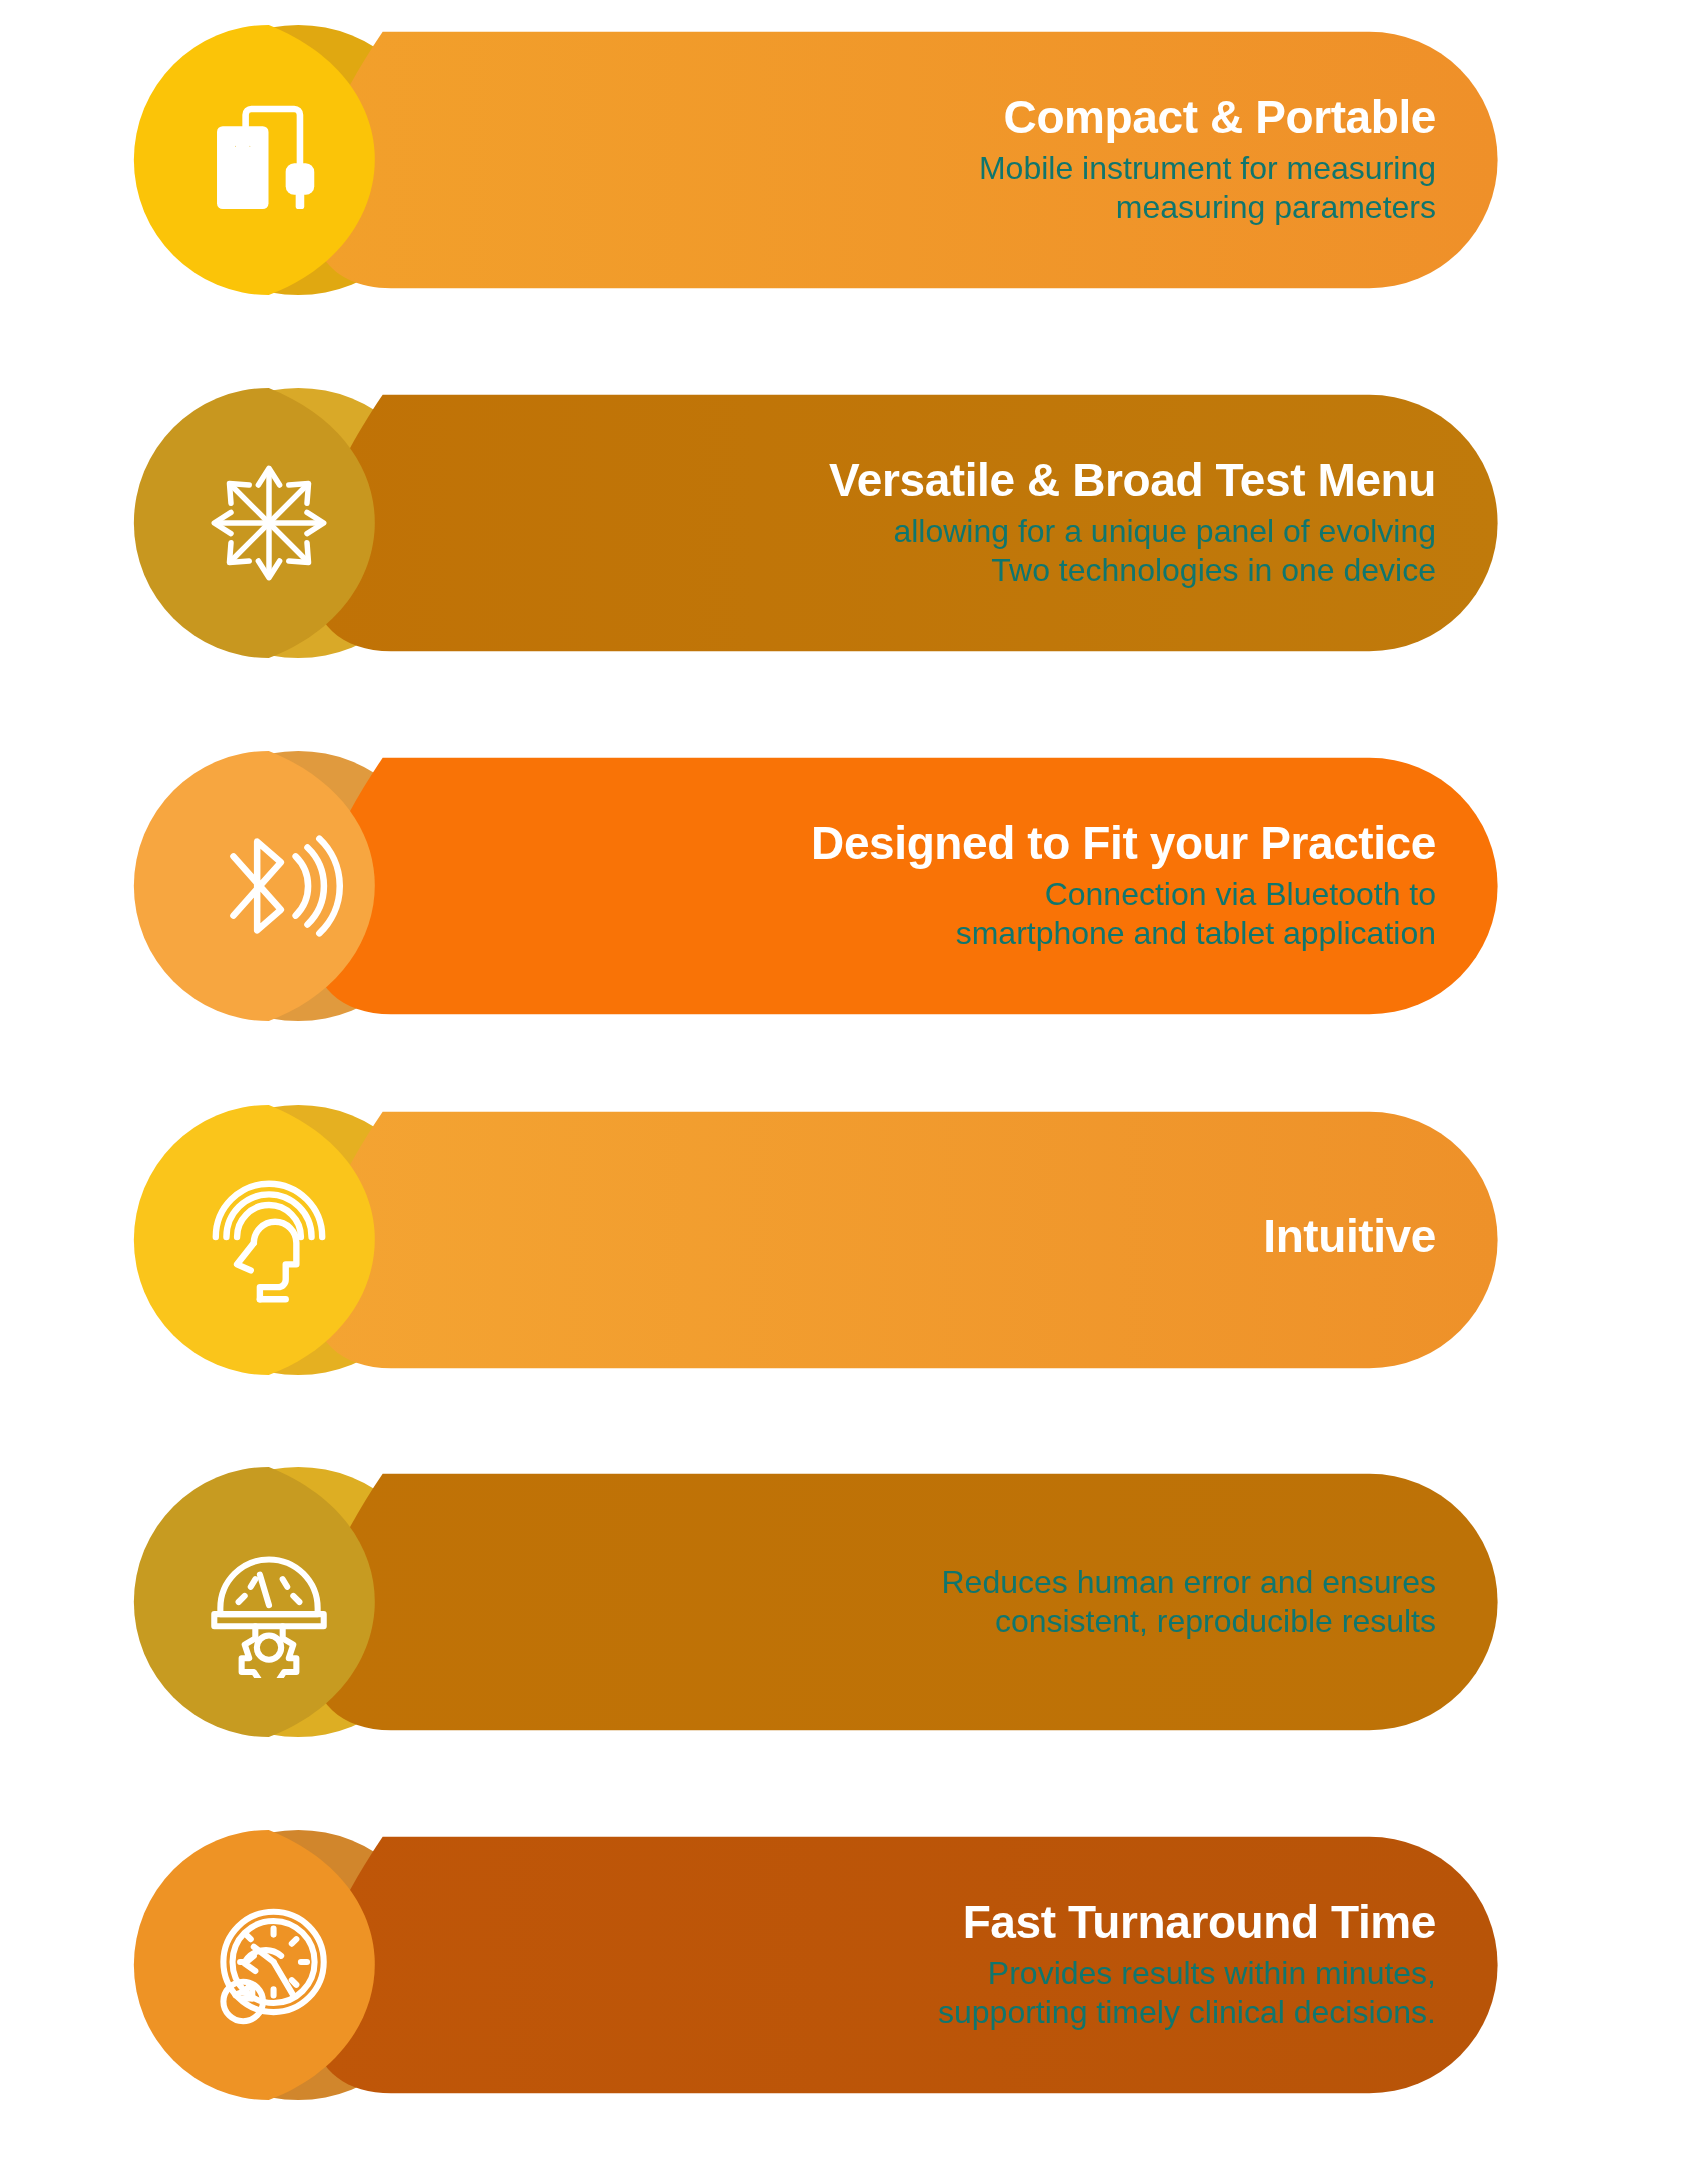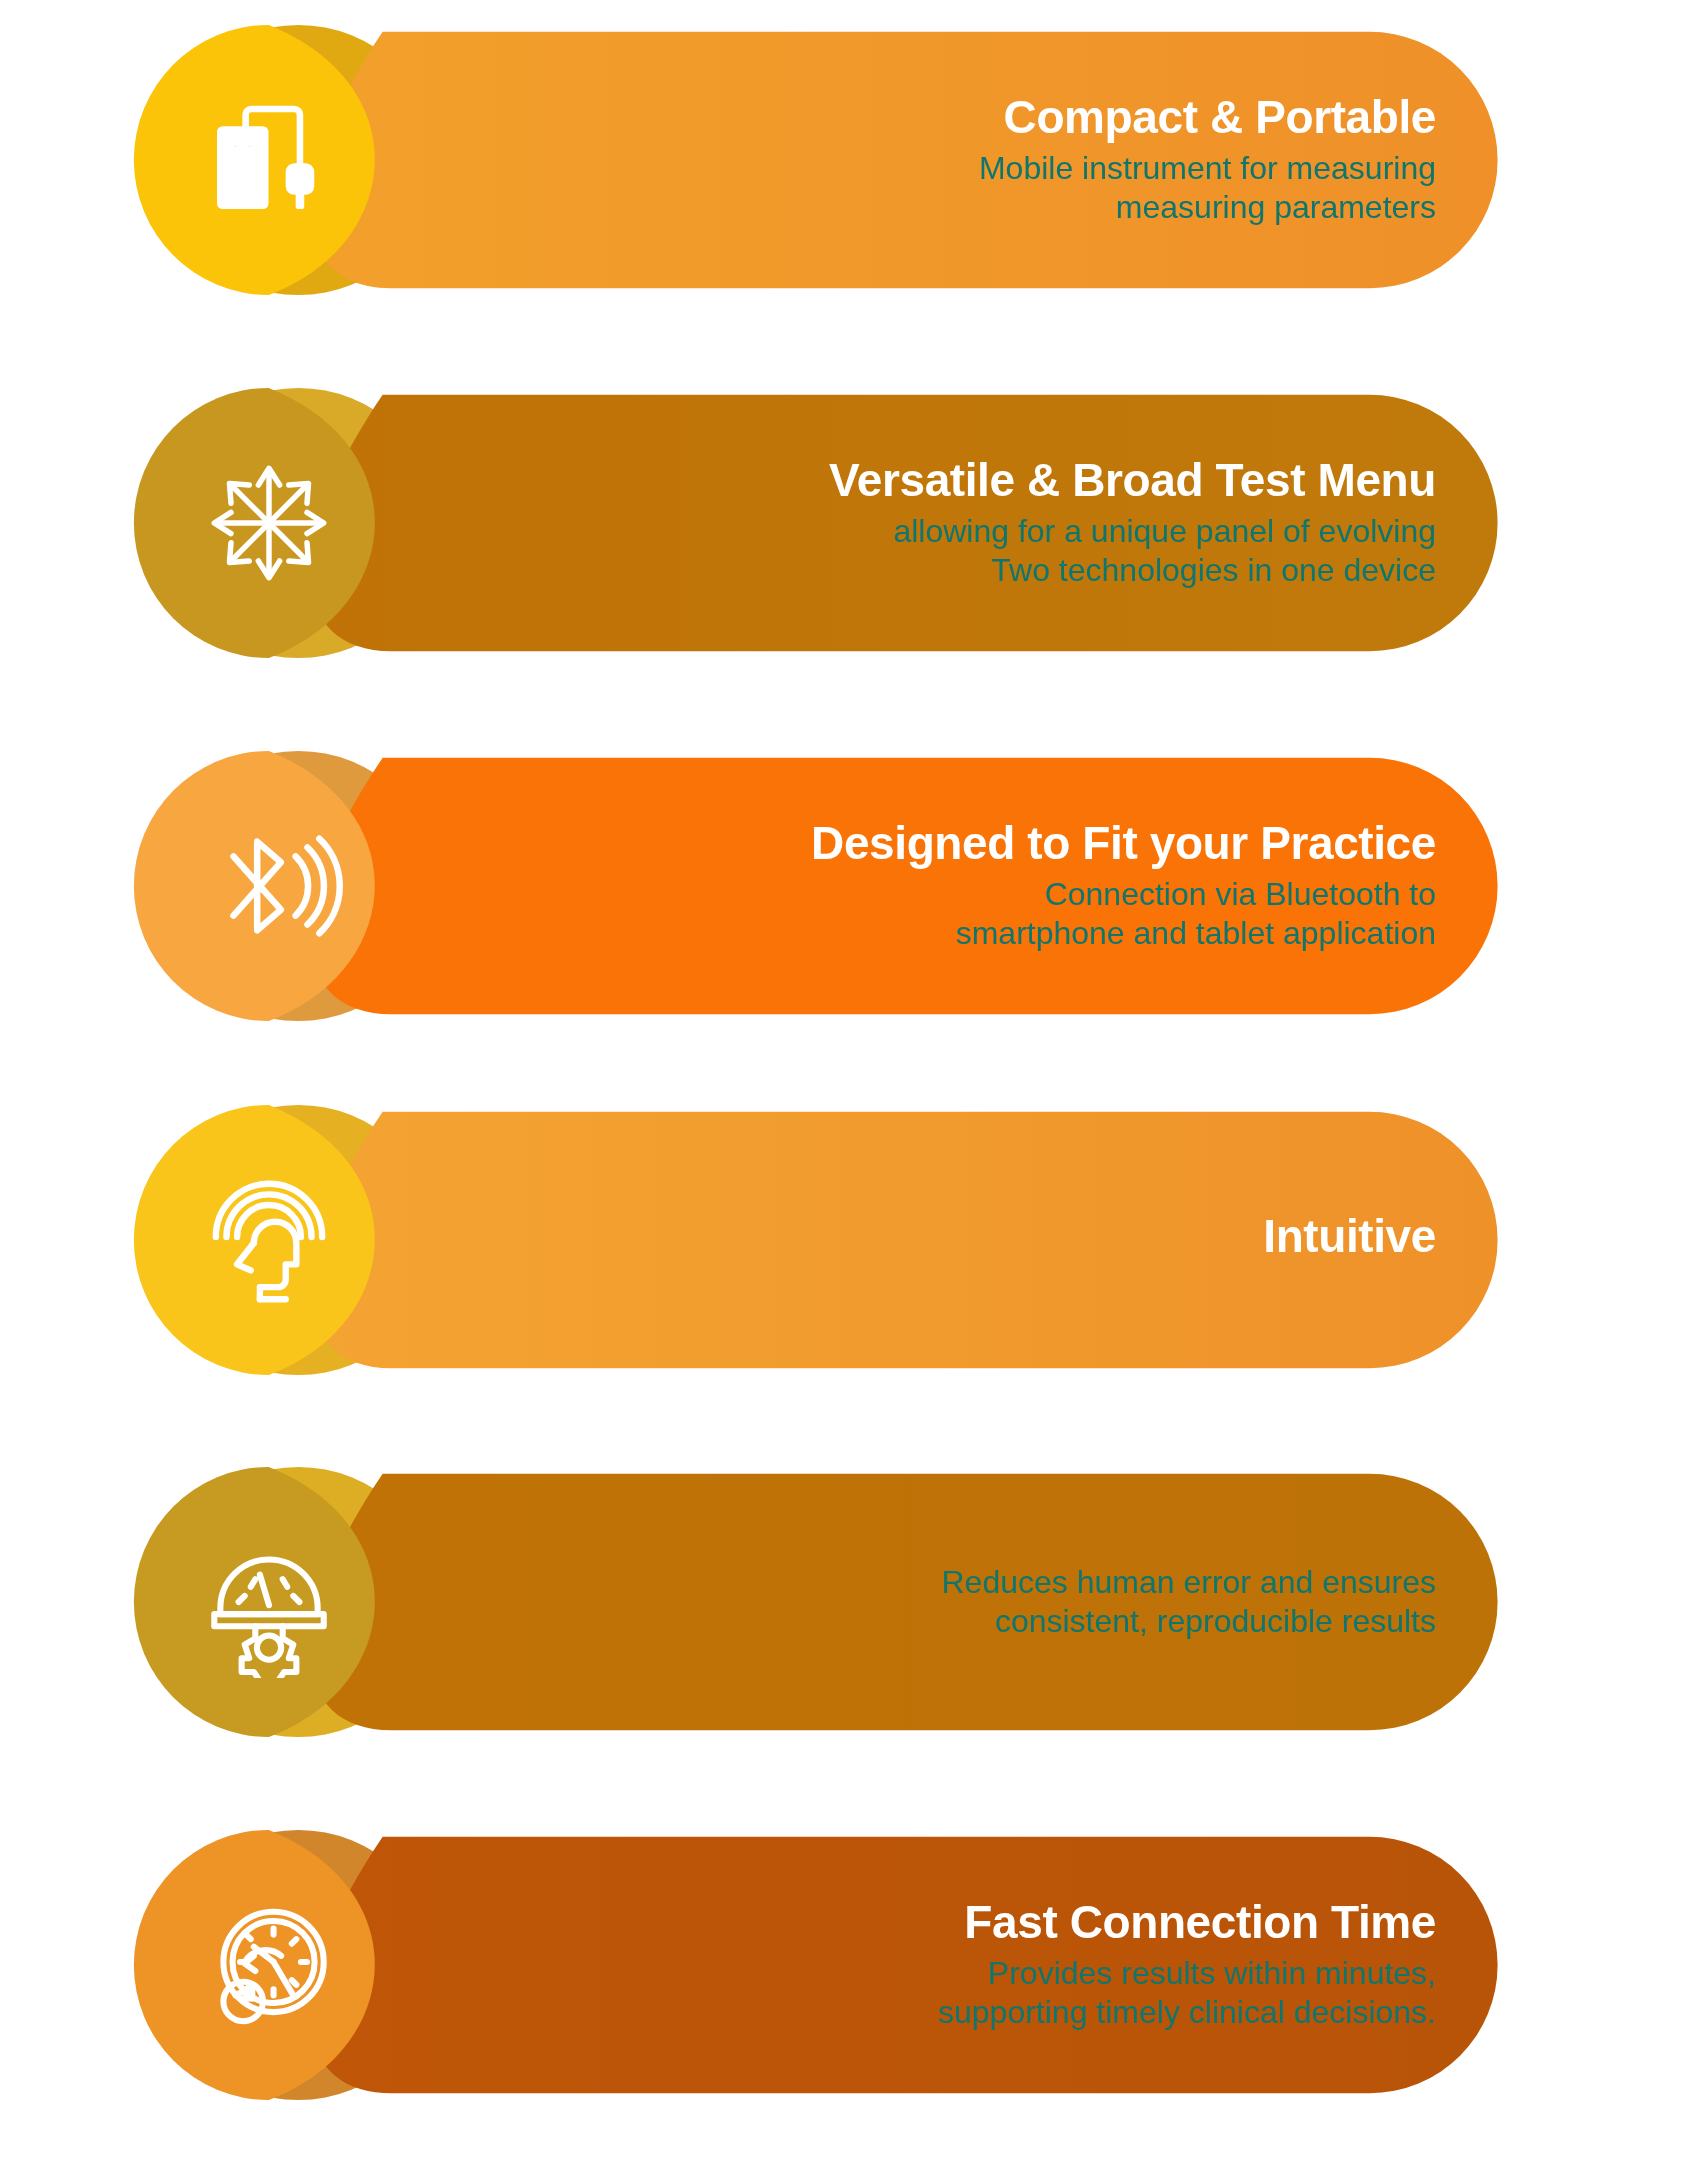--- a/index.html
+++ b/index.html
@@ -314,21 +314,21 @@
       <path d="M53 48 L66 70"></path>
       <path d="M53 48 L40 38"></path>
       <path d="M58 44 a16 16 0 0 0 -24 4"></path>
       <path d="M40 44 l-6 5 l7 5"></path>
       <circle cx="33" cy="74" r="13"></circle>
       <path d="M28 70 a7 7 0 0 1 11 2"></path>
       <path d="M39 66 v6 h-6"></path>
     </svg>
     </div>
     <div class="text-block">
-      <div class="feature-title">Fast Connection Time</div>
+      <div class="feature-title">Fast Turnaround Time</div>
       <div class="feature-desc">
         <span>Provides results within minutes,</span>
           <span>supporting timely clinical decisions.</span>
       </div>
     </div>
   </div>
   </div>
 
 
 </body></html>

